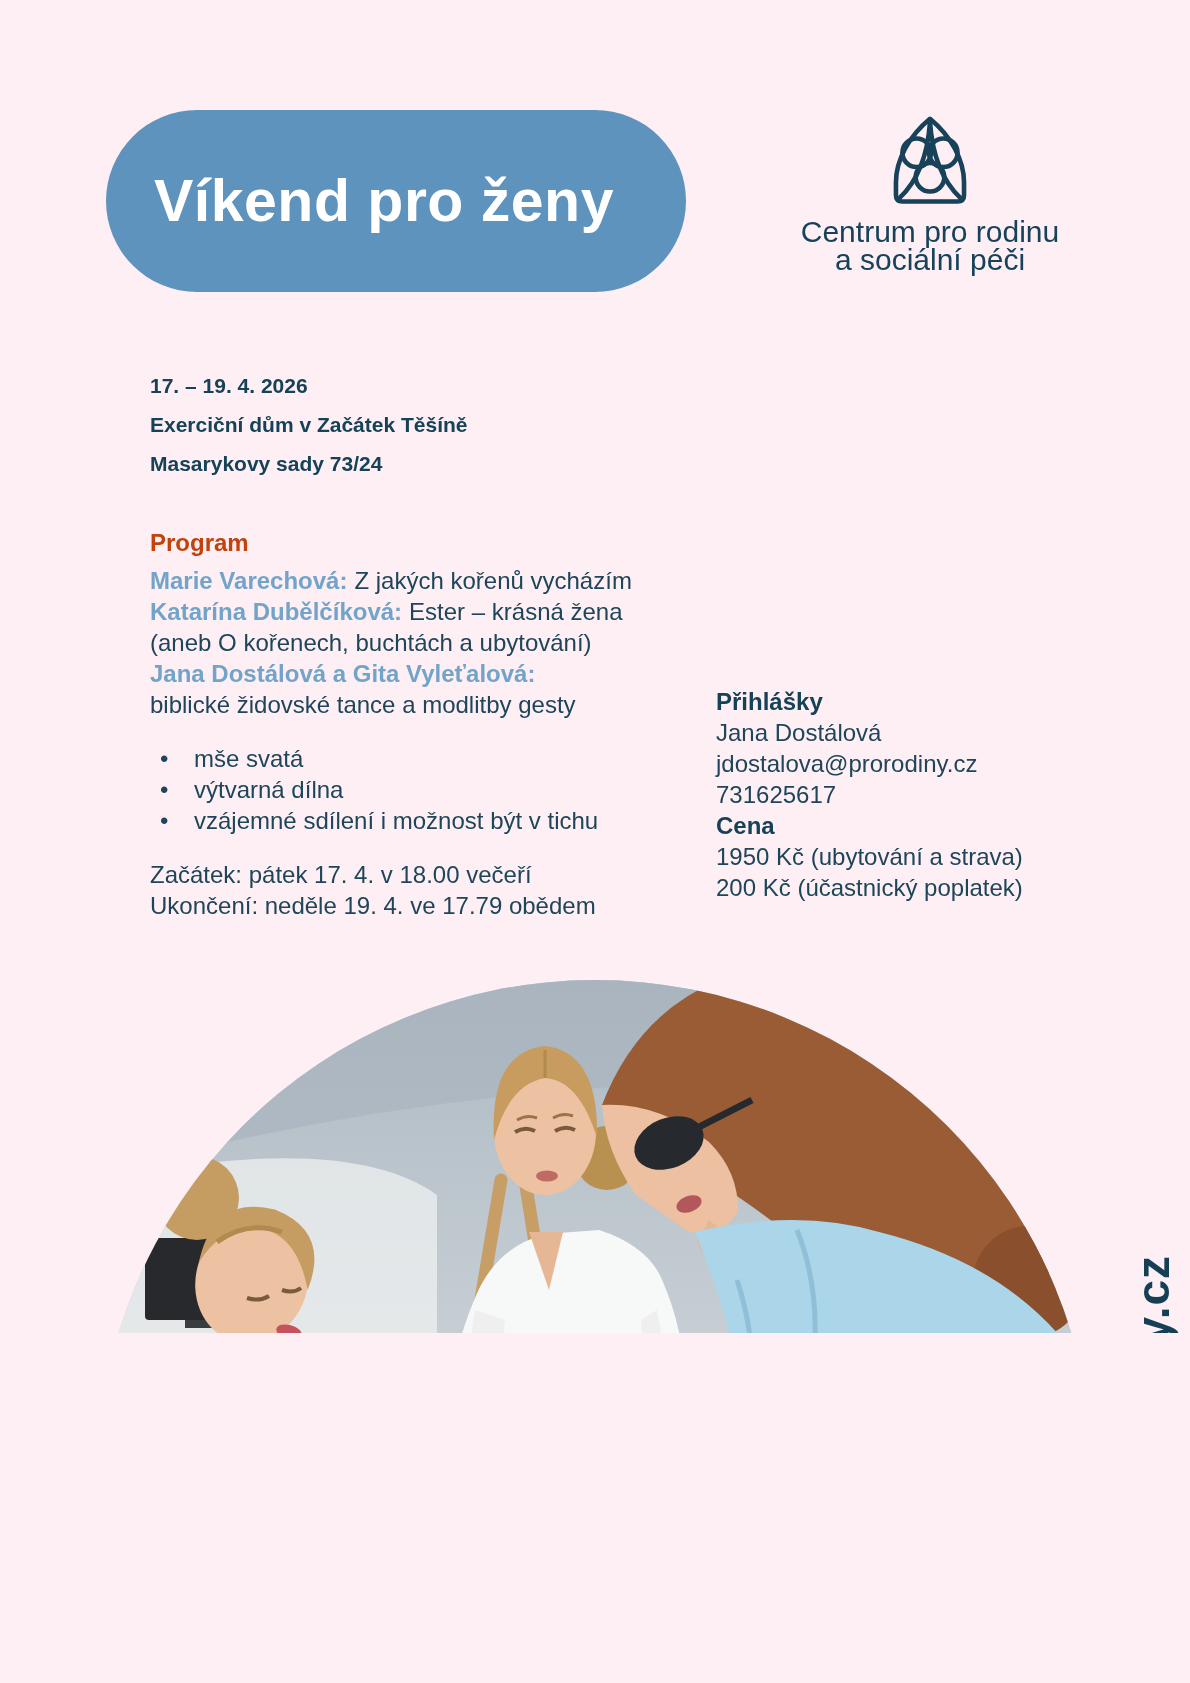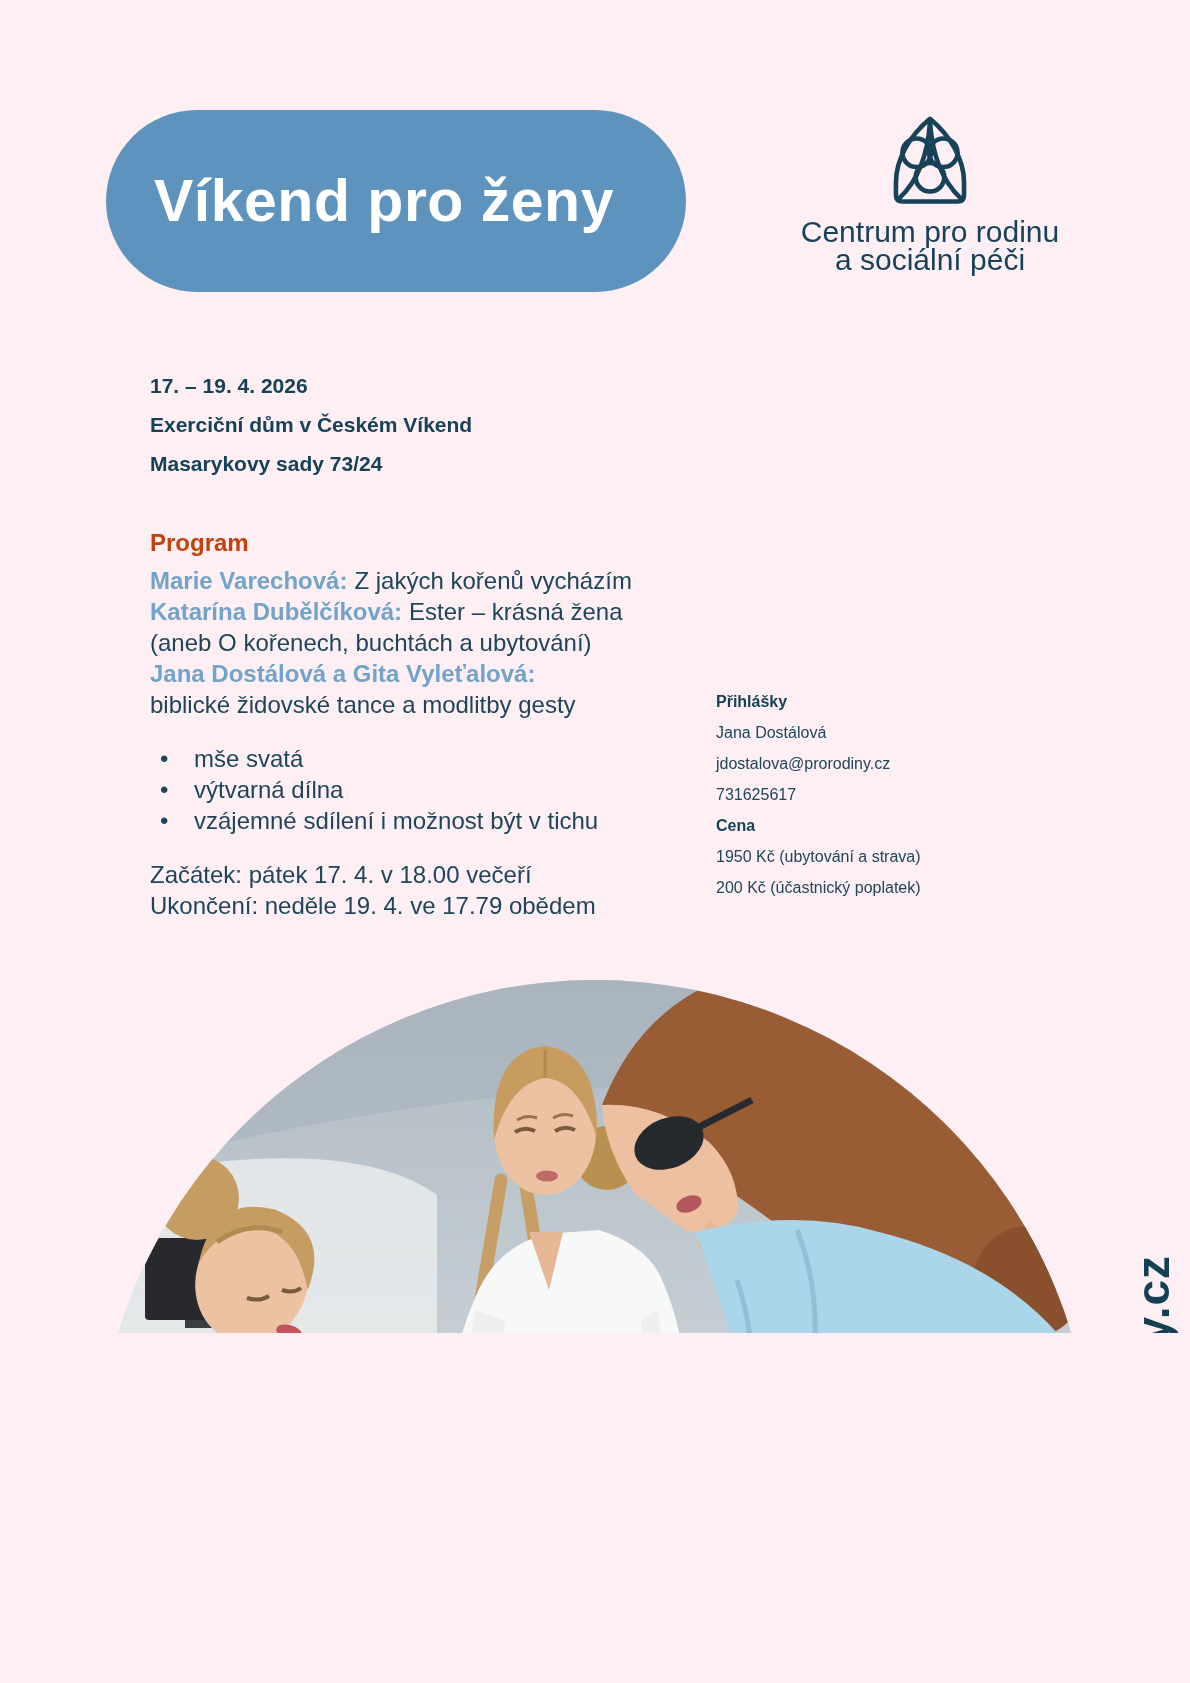--- a/index.html
+++ b/index.html
@@ -27,21 +27,21 @@
   
   .program { position:absolute; left:150px; top:527px; width:490px; font-size:24px; line-height:31px; color:#1e4559; }
   .program .heading { font-weight:700; color:#c2410c; margin-bottom:7px; }
   .speaker { color:#72a3c9; font-weight:700; }
   .speaker:not(:empty) { margin-right:7px; }
   .bullets { margin:23px 0 0 0; padding:0; list-style:none; }
   .bullets li { position:relative; padding-left:44px; line-height:31px; }
   .bullets li::before { content:"•"; position:absolute; left:10px; color:#1e4559; }
   .times { margin-top:23px; }
   
-  .right-col { position:absolute; left:716px; top:686px; width:430px; font-size:16px; line-height:31px; color:#1e4559; }
+  .right-col { position:absolute; left:716px; top:686px; width:430px; font-size:24px; line-height:31px; color:#1e4559; }
   .right-col .heading { font-weight:700; color:#164257; }
   .price-block { }
   
   .photo {
     position:absolute; left:97px; top:980px; width:996px; height:996px;
     border-radius:50%; overflow:hidden; background:#dfe3e6;
   }
   .photo svg { display:block; width:100%; height:100%; }
   
   .website {
@@ -70,21 +70,21 @@
         <path d="M17 89 Q46 62 50 7"></path>
         <path d="M83 89 Q54 62 50 7"></path>
       </svg>
     </span>
     <div class="brand-line">Centrum pro rodinu</div>
     <div class="brand-line">a sociální péči</div>
   </div>
 
   <div class="event">
     <div>17. – 19. 4. 2026</div>
-    <div>Exerciční dům v Českém Víkend</div>
+    <div>Exerciční dům v Začátek Těšíně</div>
     <div>Masarykovy sady 73/24</div>
   </div>
 
   <div class="program">
     <div class="heading">Program</div>
     <div><span class="speaker">Marie Varechová:</span><span>Z jakých kořenů vycházím</span></div>
     <div><span class="speaker">Katarína Dubělčíková:</span><span>Ester – krásná žena</span></div>
     <div><span class="speaker"></span><span>(aneb O kořenech, buchtách a ubytování)</span></div>
     <div><span class="speaker">Jana Dostálová a Gita Vyleťalová:</span><span></span></div>
     <div><span class="speaker"></span><span>biblické židovské tance a modlitby gesty</span></div>

